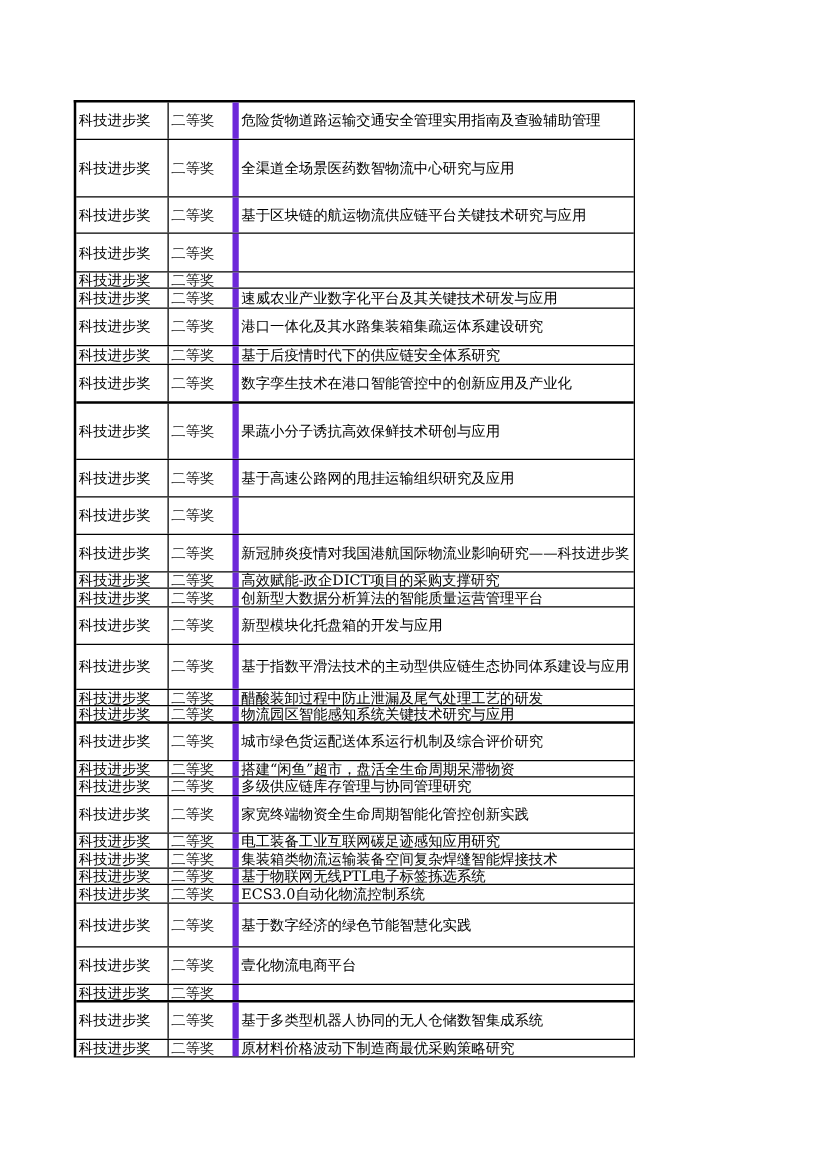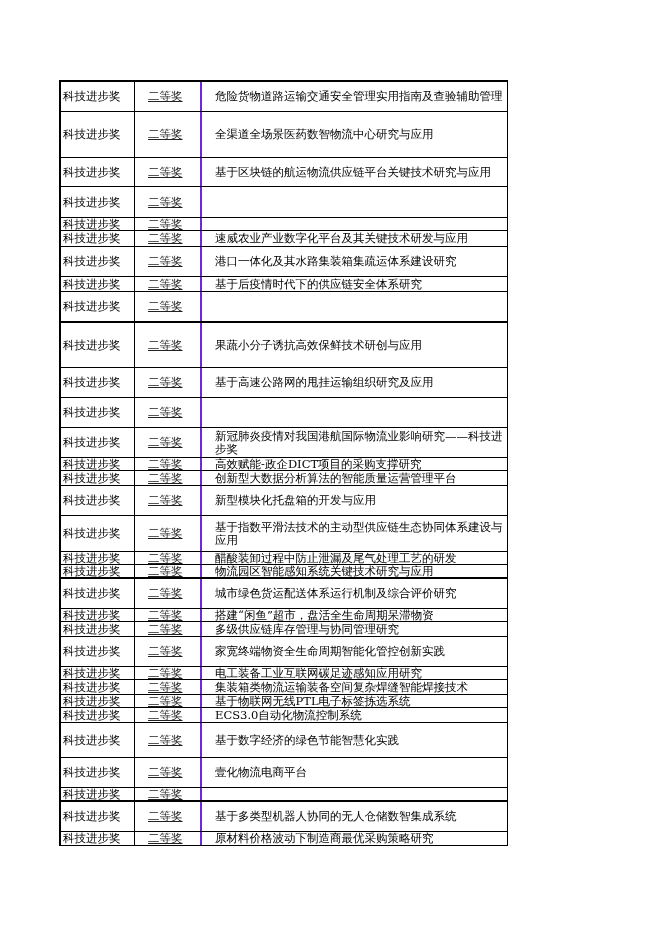--- a/index.html
+++ b/index.html
@@ -21,36 +21,35 @@
     top: 80px;
     width: 446px;
     border-top: 2px solid #000;
     border-left: 2px solid #000;
     border-right: 1px solid #000;
   }
   .row {
     display: flex;
     box-sizing: border-box;
     border-bottom: 1px solid #000;
-    gap: 11px;
   }
   .row.thick {
     border-bottom: 2px solid #000;
   }
   .cell {
     box-sizing: border-box;
     font-size: 11.5px;
     line-height: 13px;
     display: flex;
     align-items: center;
     padding: 0 3px 0 2px;
     overflow: hidden;
   }
   .c1 { width: 74px; border-right: 1px solid #000; white-space: nowrap; }
-  .c2 { width: 56px; border-right: 2px solid #6d28d9; white-space: nowrap; color: #222; text-decoration: underline; }
+  .c2 { width: 56px; border-right: 5px solid #6d28d9; white-space: nowrap; color: #222; }
   .c3 { flex: 1; letter-spacing: 0; }
   .c3 span { display: block; }
 </style>
 </head>
 <body>
 
 <div id="sheet">
     <div class="row" style="height: 30px;">
       <div class="cell c1">科技进步奖</div>
       <div class="cell c2">二等奖</div>
@@ -97,20 +96,23 @@
     <div class="row" style="height: 15px;">
       <div class="cell c1">科技进步奖</div>
       <div class="cell c2">二等奖</div>
       <div class="cell c3">
         <span>基于后疫情时代下的供应链安全体系研究</span>
       </div>
     </div>
     <div class="row thick" style="height: 31px;">
       <div class="cell c1">科技进步奖</div>
       <div class="cell c2">二等奖</div>
+      <div class="cell c3">
+        <span>数字孪生技术在港口智能管控中的创新应用及产业化</span>
+      </div>
     </div>
     <div class="row" style="height: 45px;">
       <div class="cell c1">科技进步奖</div>
       <div class="cell c2">二等奖</div>
       <div class="cell c3">
         <span>果蔬小分子诱抗高效保鲜技术研创与应用</span>
       </div>
     </div>
     <div class="row" style="height: 30px;">
       <div class="cell c1">科技进步奖</div>

